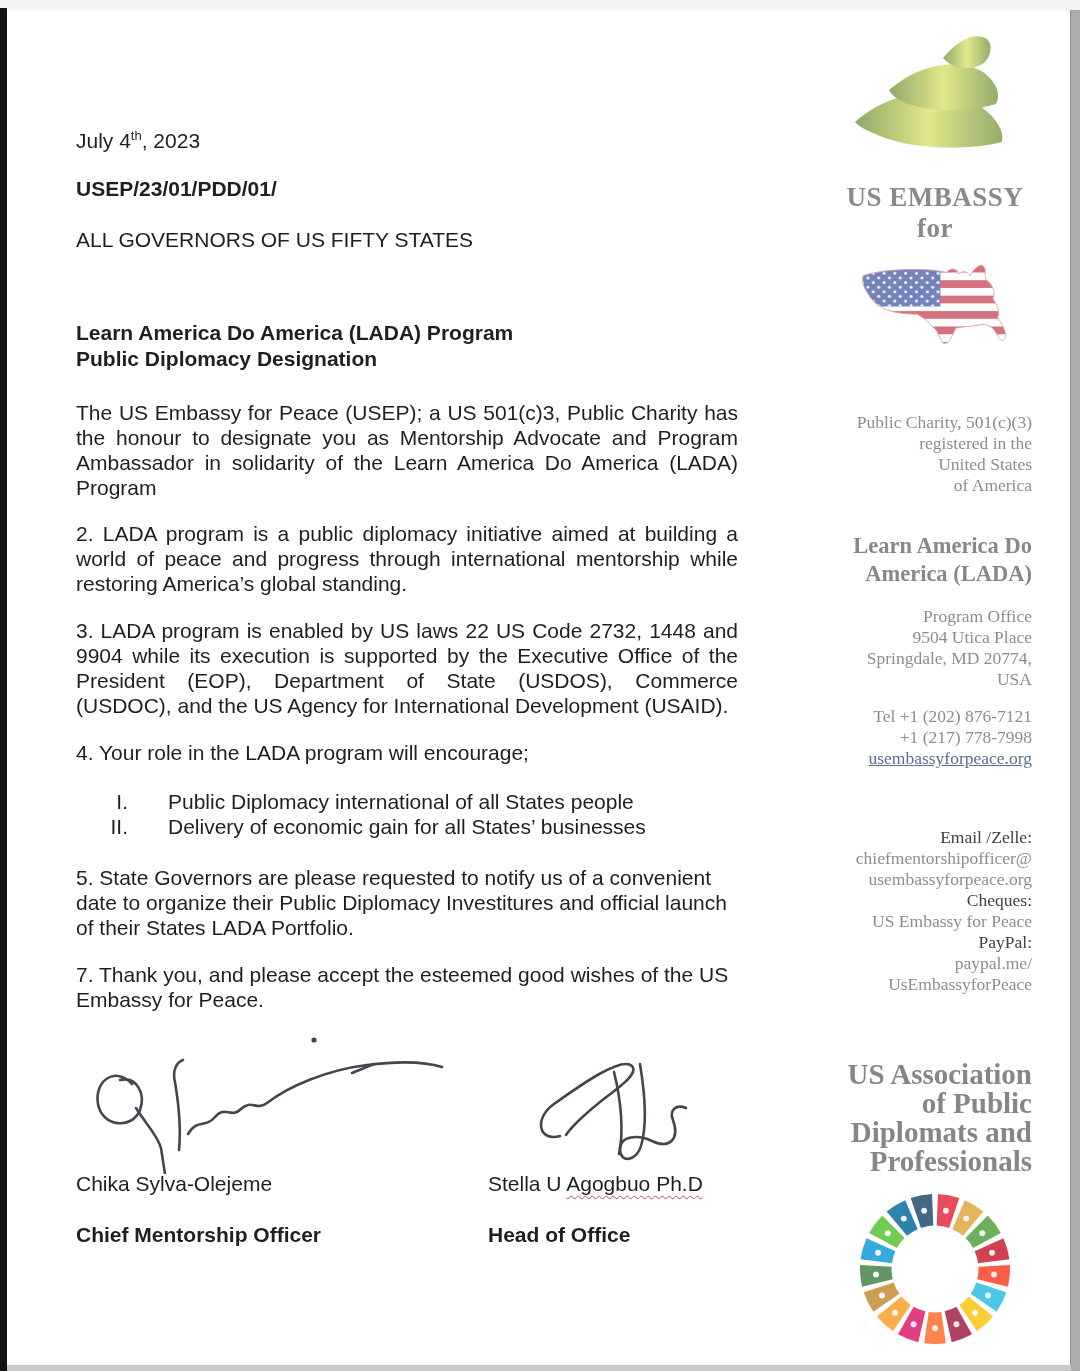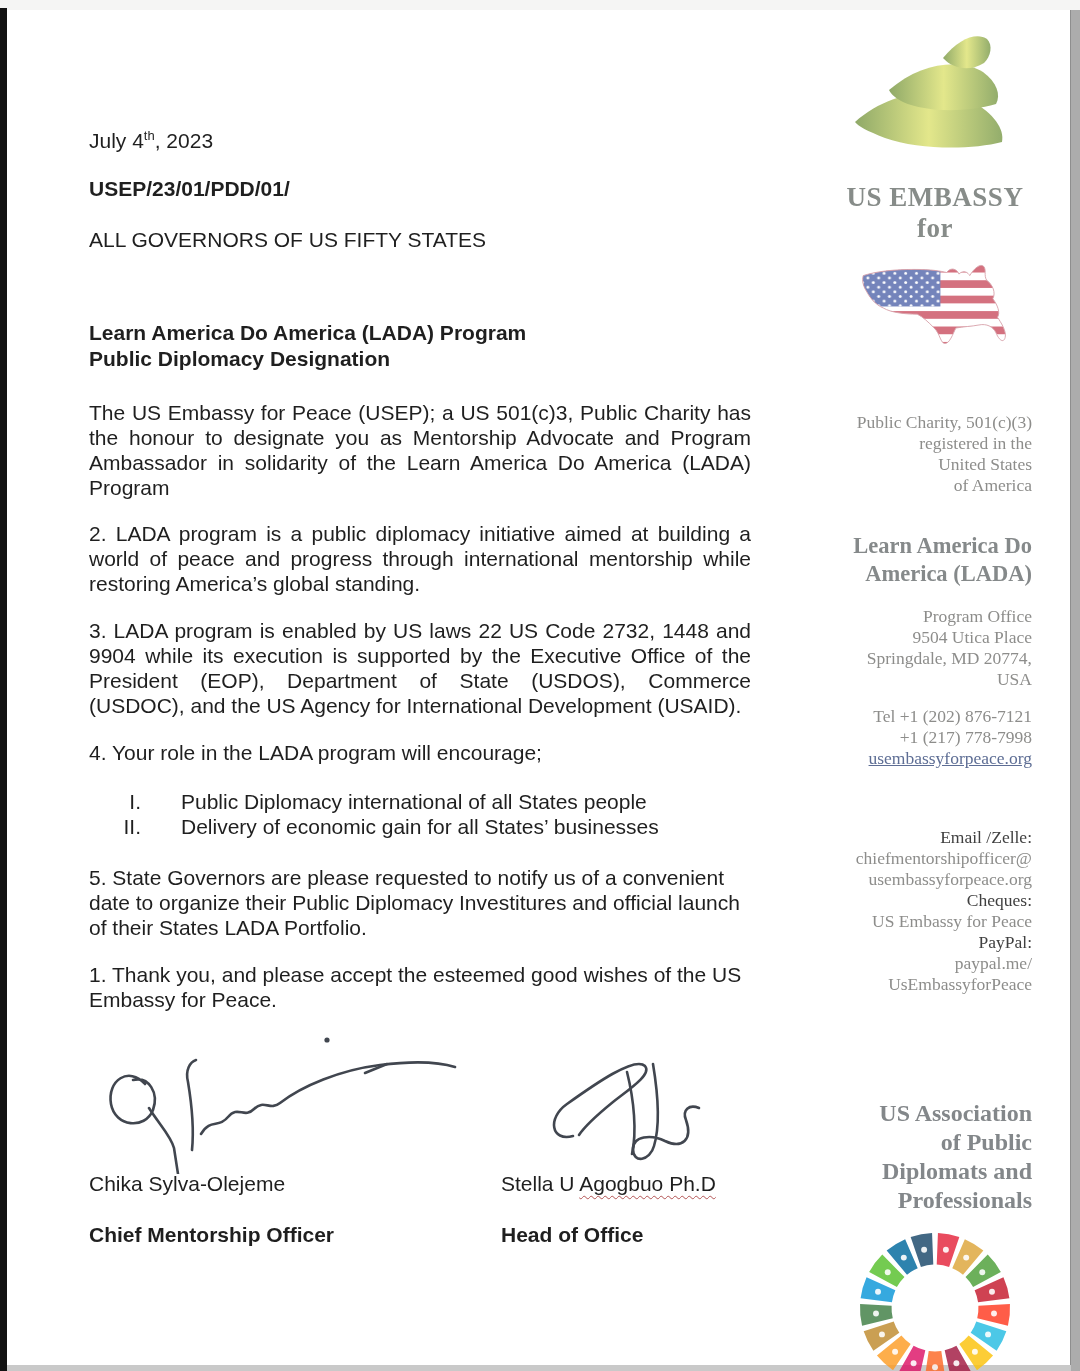--- a/index.html
+++ b/index.html
@@ -6,21 +6,21 @@
   .shot{position:relative;width:1080px;height:1371px;background:#ffffff;overflow:hidden;
         font-family:"Liberation Sans",sans-serif;color:#1f1f1f;}
   
   .edge{position:absolute;}
   .edge-top{left:0;top:0;width:1080px;height:10px;background:#f5f5f4;}
   .edge-left{left:0;top:8px;width:7px;height:1363px;background:#121212;}
   .edge-right{right:0;top:10px;width:9px;height:1361px;background:#acacac;border-left:1px solid #8e8e8e;}
   .edge-bottom{left:7px;bottom:0;width:1064px;height:6px;background:#c9c9c9;}
 
   
-  .main-col{position:absolute;left:89px;top:128px;width:662px;}
+  .main-col{position:absolute;left:76px;top:128px;width:662px;}
   .date-line{font-size:21px;line-height:25px;}
   .date-line sup{font-size:13px;vertical-align:super;line-height:0;}
   .ref-line{margin-top:24px;font-size:21px;font-weight:bold;}
   .addr-line{margin-top:27px;font-size:21px;}
   .subject{margin-top:68px;font-size:21px;font-weight:bold;line-height:26px;}
   .para{margin:21px 0 0;font-size:21px;line-height:25px;}
   .just{text-align:justify;}
   .gap1{margin-top:22px;}
   .roman-list{margin-top:24px;}
   .roman-row{display:flex;font-size:21px;line-height:25px;}
@@ -46,21 +46,21 @@
             font-weight:bold;color:#878c89;letter-spacing:.5px;}
   .flagmap{display:block;margin:12px auto 0 auto;}
   .side-block{text-align:right;font-size:17.5px;line-height:21px;}
   .charity{margin-top:52px;}
   .lada-head{margin-top:36px;text-align:right;font-size:22.5px;line-height:28px;font-weight:bold;color:#85898a;}
   .addr{margin-top:18px;}
   .tel{margin-top:16px;}
   .site-link{color:#5d6d94;text-decoration:underline;cursor:pointer;}
   .contact{margin-top:58px;}
   .contact .b{font-weight:normal;color:#404040;}
-  .assoc-head{margin-top:104px;text-align:right;font-size:24px;line-height:29px;font-weight:bold;color:#83878a;}
+  .assoc-head{margin-top:65px;text-align:right;font-size:29px;line-height:29px;font-weight:bold;color:#83878a;}
   .sdg-wrap{margin-top:14px;text-align:center;}
 </style>
 </head>
 <body>
 
 <div class="shot">
 
   <div class="edge edge-top"></div>
   <div class="edge edge-left"></div>
   <div class="edge edge-right"></div>
@@ -89,21 +89,21 @@
         <span class="roman-num">I.</span>
         <span class="roman-text">Public Diplomacy international of all States people</span>
       </div>
       <div class="roman-row">
         <span class="roman-num">II.</span>
         <span class="roman-text">Delivery of economic gain for all States’ businesses</span>
       </div>
     </div>
 
     <p class="para para5">5. State Governors are please requested to notify us of a convenient date to organize their Public Diplomacy Investitures and official launch of their States LADA Portfolio.</p>
-    <p class="para gap1">1. Thank you, and please accept the esteemed good wishes of the US Embassy for Peace.</p>
+    <p class="para gap1">7. Thank you, and please accept the esteemed good wishes of the US Embassy for Peace.</p>
 
     <div class="sig-area">
       <svg class="sig-svg sig1" width="380" height="150" viewBox="0 0 380 150">
         <path d="M46,60 C30,42 8,56 12,80 C16,103 46,106 54,86 C60,69 50,52 34,56"></path>
         <path d="M50,84 C60,100 72,112 75,124 L79,150"></path>
         <path d="M97,36 C91,38 86,46 89,58 C93,82 95,106 93,126"></path>
         <path d="M102,110 C112,94 119,105 129,93 C139,81 145,95 155,85 C165,75 171,87 181,79 C203,62 241,46 281,41 C313,37 340,38 356,43"></path>
         <path d="M266,49 L288,40"></path>
         <circle cx="228" cy="16" r="2.6" fill="#41464f" stroke="none"></circle>
       </svg>

